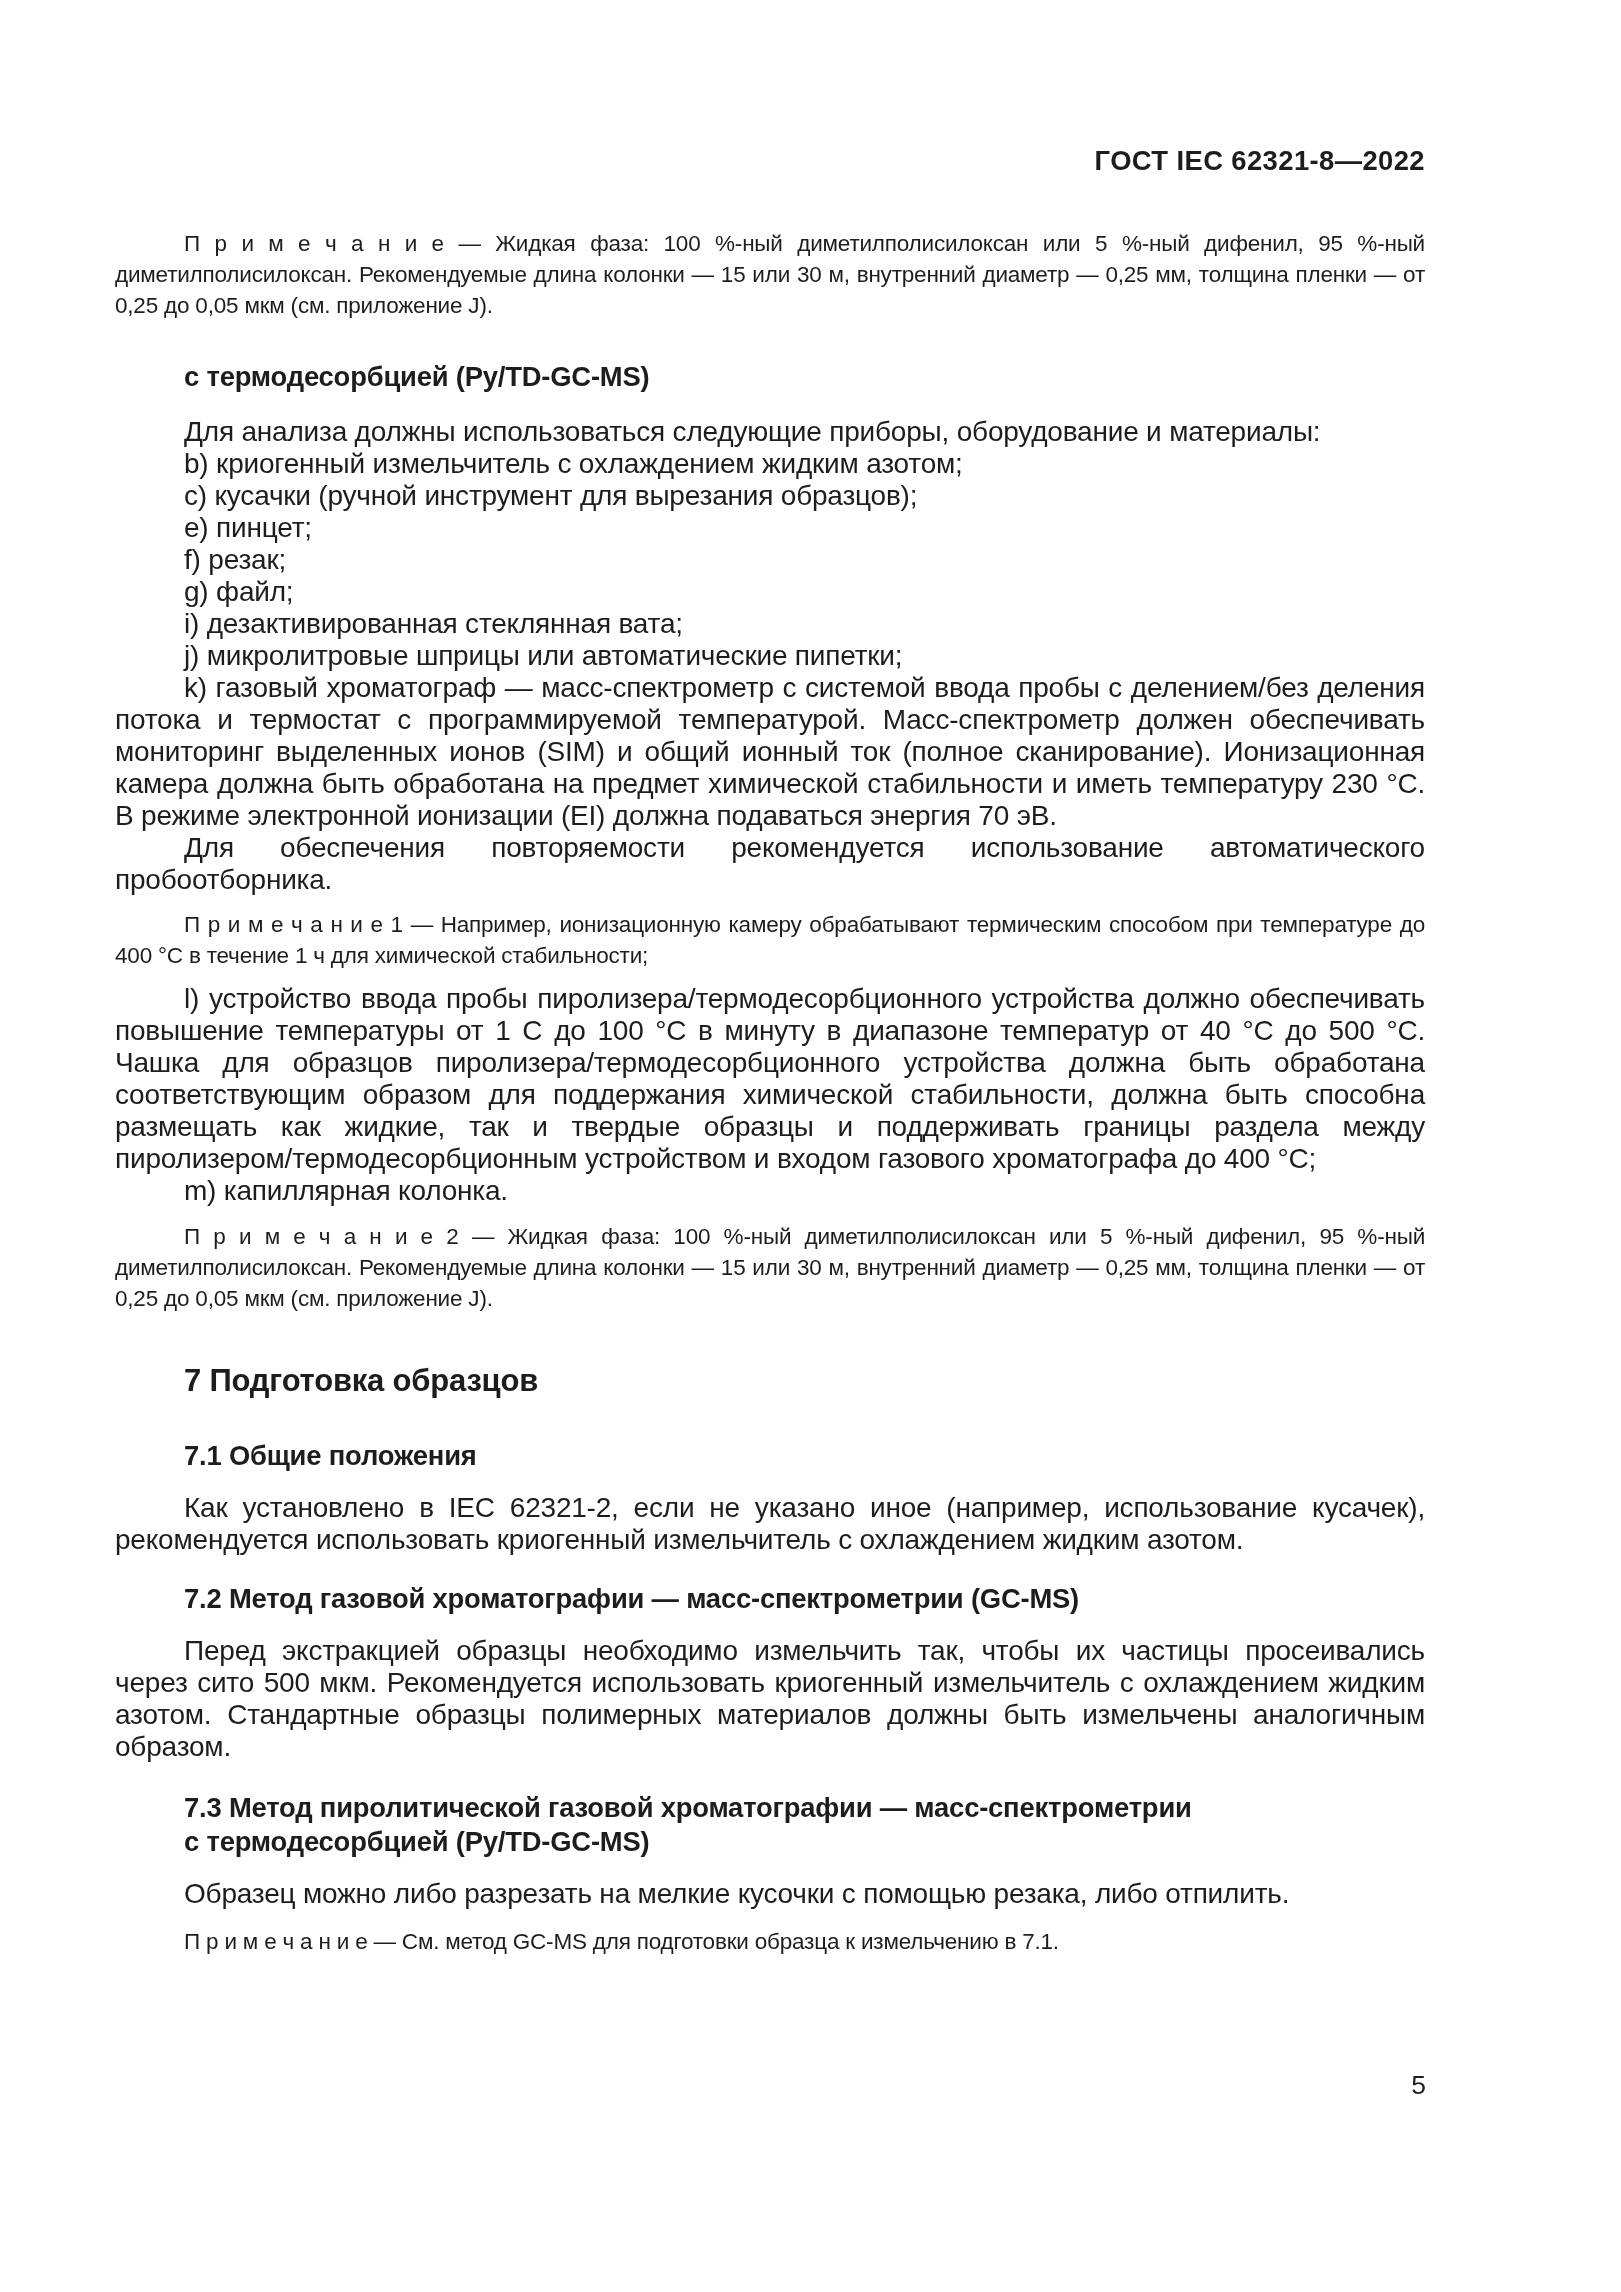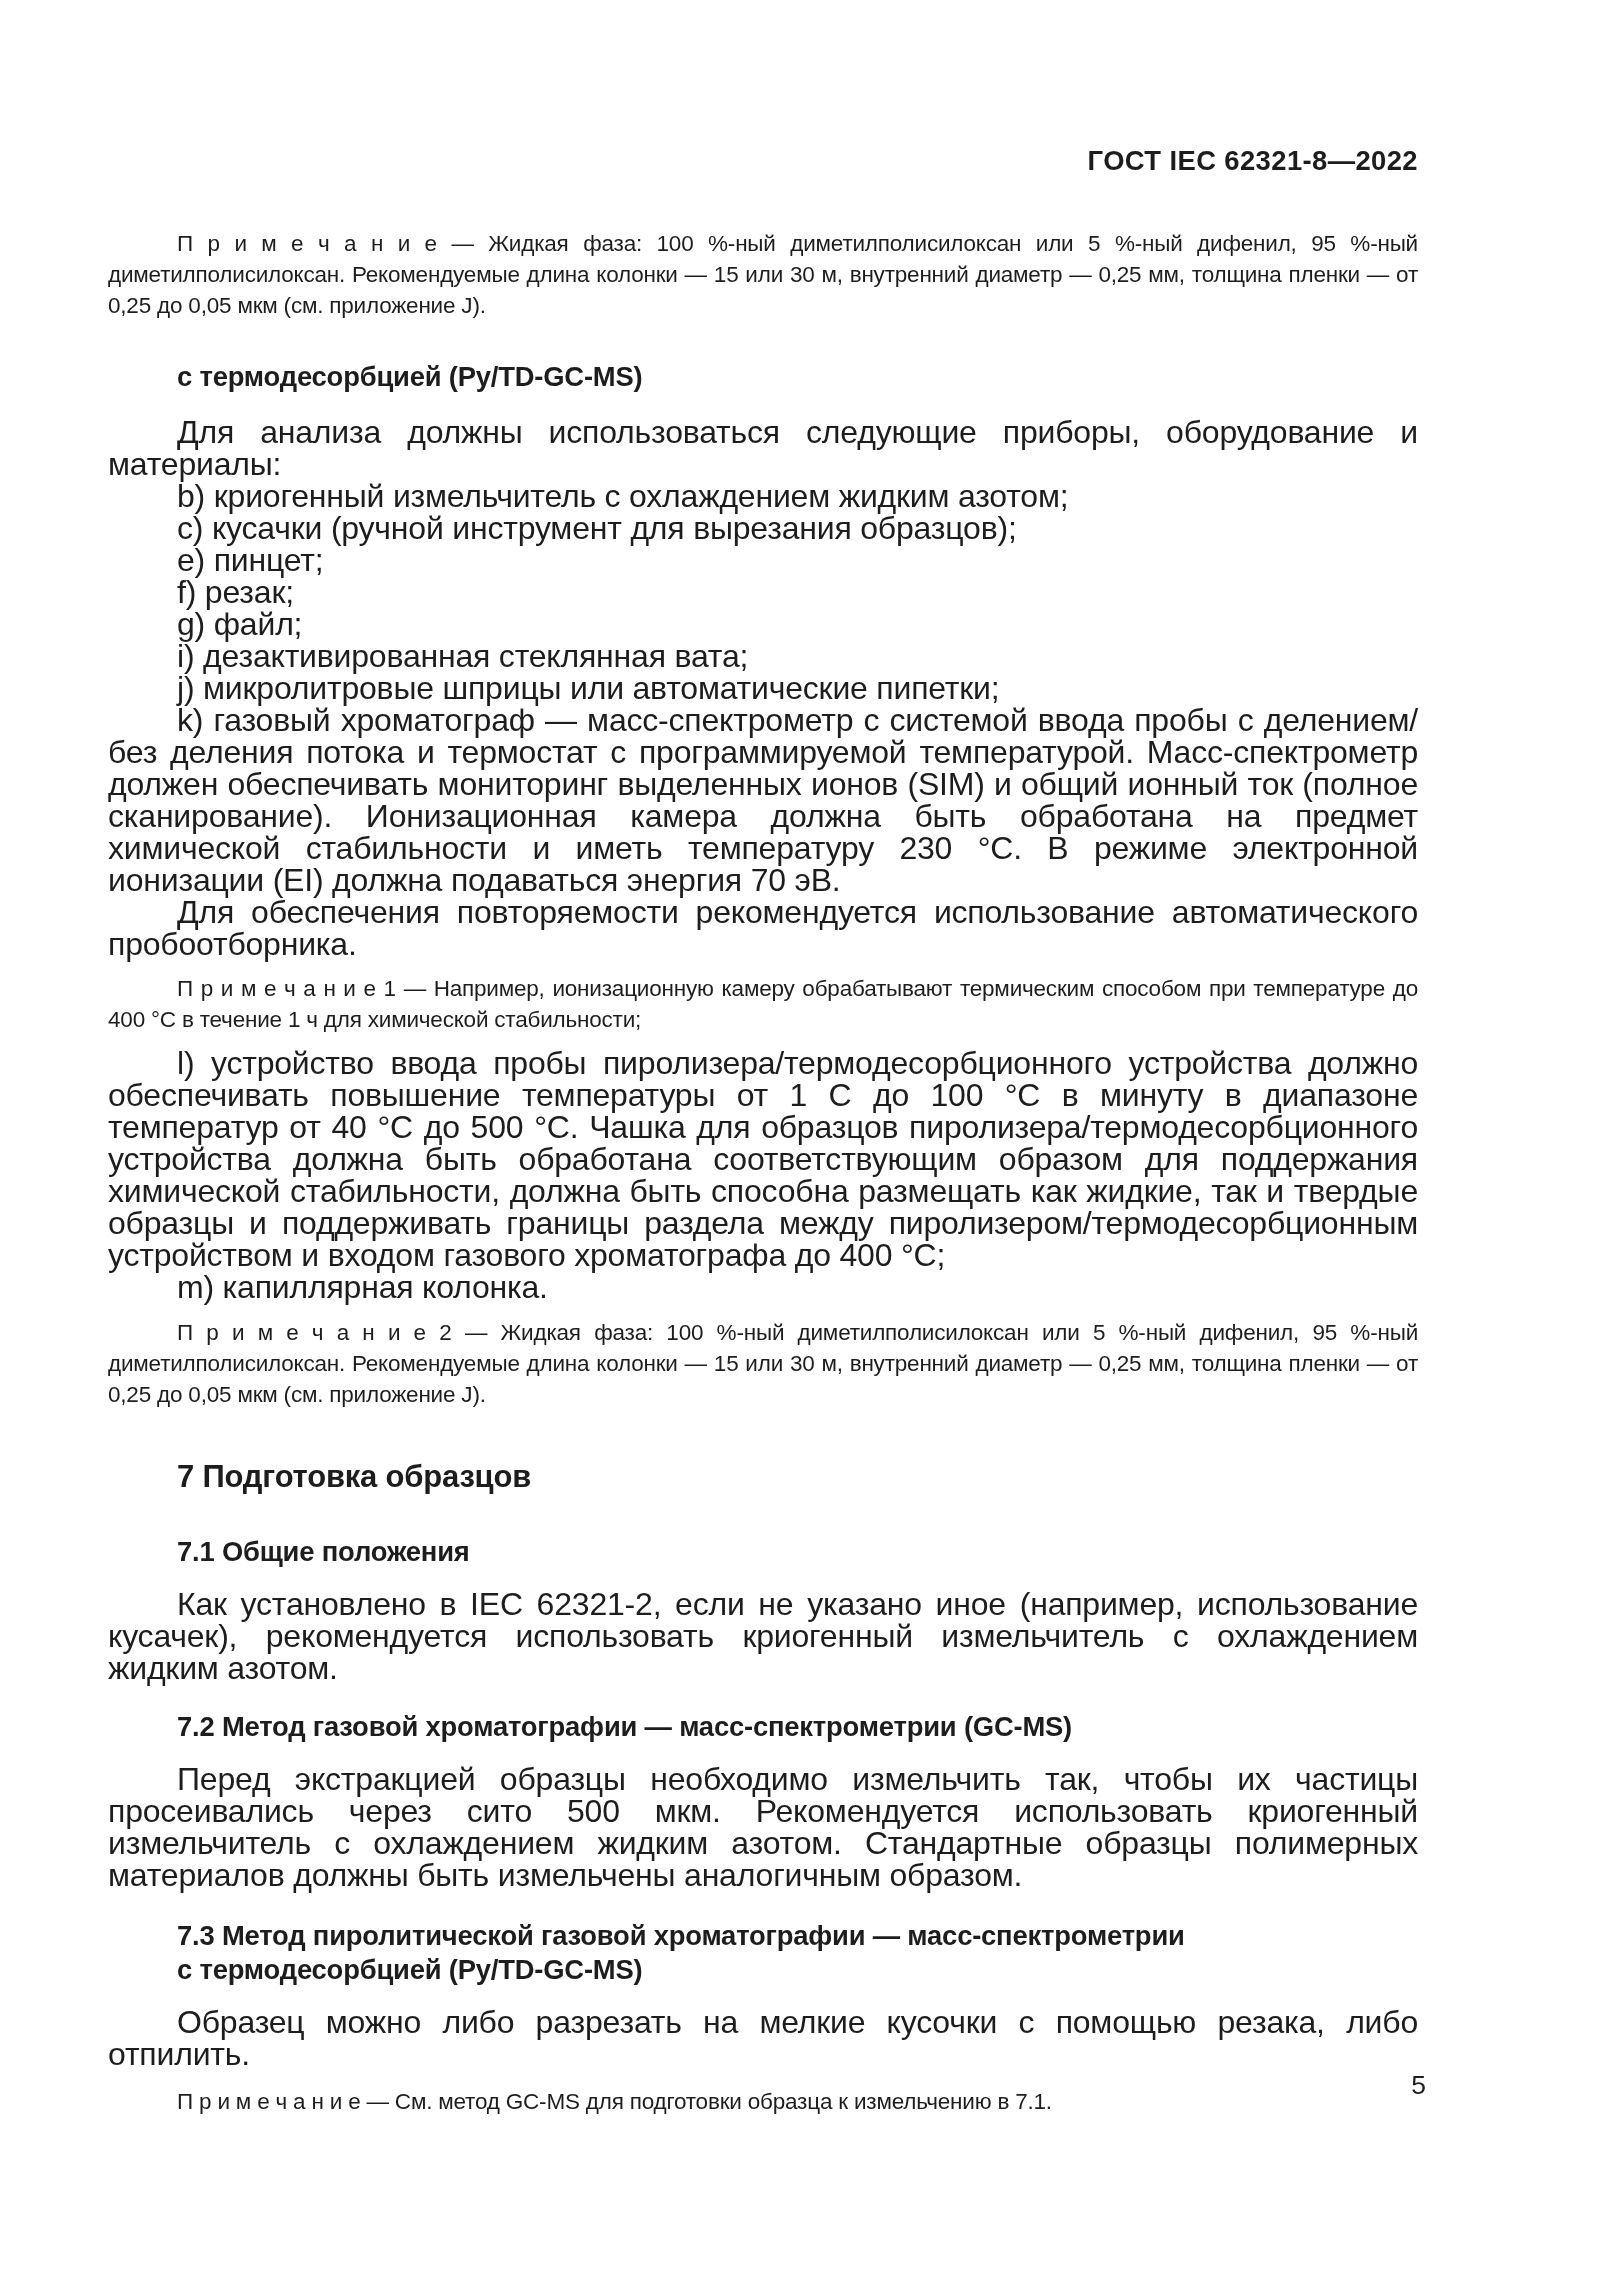--- a/index.html
+++ b/index.html
@@ -11,21 +11,21 @@
     position: relative;
     width: 1621px;
     height: 2293px;
     background: #ffffff;
     color: #1d1d1d;
     font-family: "Liberation Sans", sans-serif;
     overflow: hidden;
   }
   .content {
     position: absolute;
-    left: 108px;
+    left: 115px;
     top: 0;
     width: 1310px;
   }
   .doc-header {
     margin-top: 145px;
     text-align: right;
     font-weight: bold;
     font-size: 27.4px;
     line-height: 32px;
     letter-spacing: 0.4px;
@@ -35,21 +35,21 @@
     line-height: 31px;
     text-align: justify;
     text-indent: 69px;
     letter-spacing: -0.2px;
   }
   .note-top { margin-top: 51px; }
   .note-mid { margin-top: 13.7px; margin-bottom: 11.8px; }
   .note-2  { margin-top: 13.7px; }
   .note-last { margin-top: 15.7px; }
   .para {
-    font-size: 32px;
+    font-size: 28px;
     line-height: 32px;
     text-align: justify;
     text-indent: 69px;
     letter-spacing: -0.2px;
   }
   .h-sub {
     margin-left: 69px;
     font-size: 27.4px;
     font-weight: bold;
     line-height: 34px;

